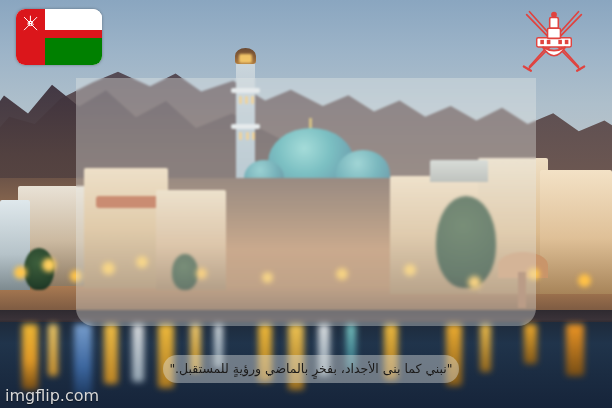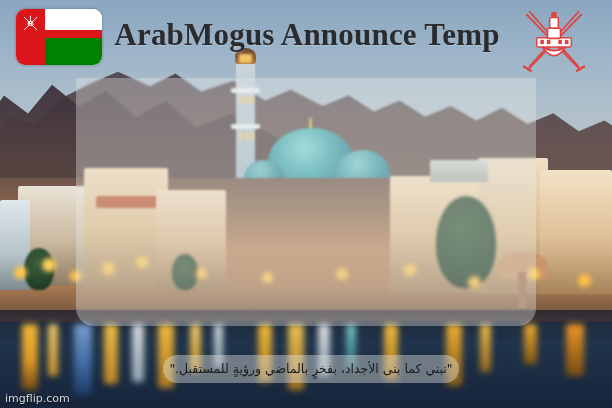--- a/index.html
+++ b/index.html
@@ -167,21 +167,21 @@
     text-align:center;
     direction:rtl;
     font-family:"DejaVu Sans", sans-serif;
     font-size:12.5px;line-height:22px;
     color:#1c1b1a;
   }
 
   .watermark{
     position:absolute;left:5px;bottom:3px;
     font-family:"DejaVu Sans", sans-serif;
-    font-size:11px;color:#d8d8d8;
+    font-size:16px;color:#d8d8d8;
     text-shadow:0 1px 1px rgba(0,0,0,.5);
   }
 </style>
 </head>
 <body>
 
 <div id="meme">
 
   <div class="bg">
     <div class="sky"></div>
@@ -269,21 +269,20 @@
       <svg class="flag-emblem" viewBox="0 0 24 24">
         <g stroke="#ffffff" stroke-width="1.2" fill="none" stroke-linecap="round">
           <line x1="4" y1="4" x2="19" y2="19"></line>
           <line x1="19" y1="4" x2="4" y2="19"></line>
           <path d="M11.3 2.5 L11.3 9 M9.2 9 h4.4 v2.4 h-4.4 z"></path>
           <path d="M8 12.4 q3.4 3.4 7 0"></path>
         </g>
       </svg>
     </div>
 
-    <div class="title">ArabMogus Announce Temp</div>
 
     <svg class="emblem-right" viewBox="0 0 100 100">
       <g stroke="#e0433f" stroke-width="2.4" fill="none" stroke-linecap="round">
 
         <line x1="12" y1="12" x2="86" y2="88"></line>
         <line x1="88" y1="12" x2="14" y2="88"></line>
         <line x1="16" y1="8" x2="84" y2="84"></line>
         <line x1="84" y1="8" x2="16" y2="84"></line>
 
         <path d="M8 84 l10 6 M92 84 l-10 6" stroke-width="3"></path>

